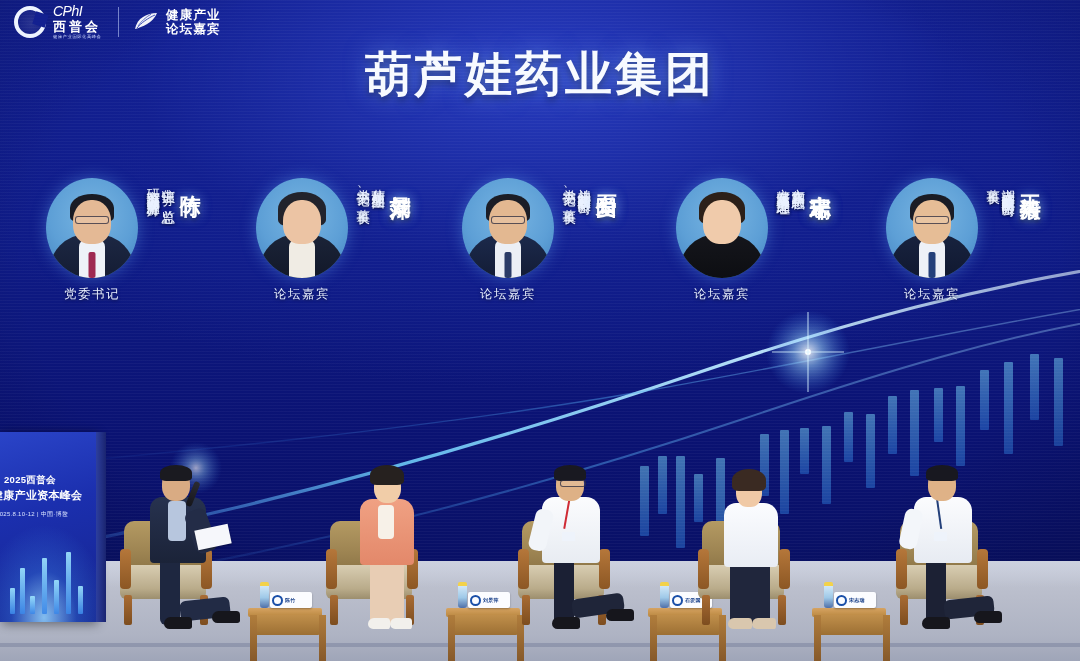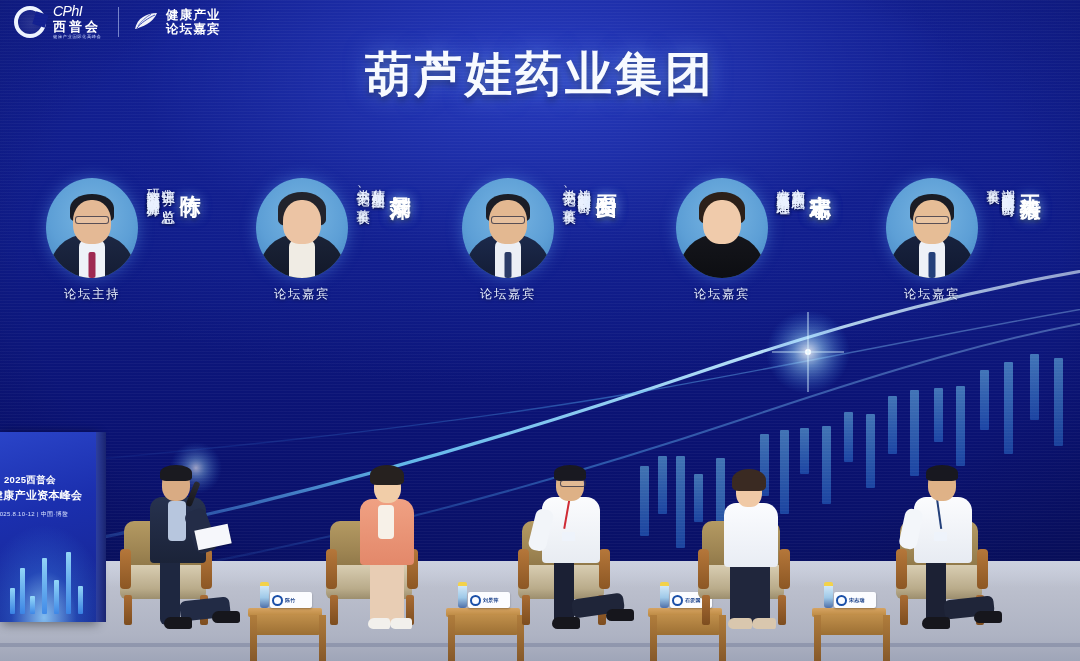--- a/index.html
+++ b/index.html
@@ -252,21 +252,21 @@
     <div class="panelist" style="left:46px;">
       <div class="pl-photo-col">
         <div class="pl-photo">
           <div class="face f-body" style="background:linear-gradient(180deg,#1d2844,#141c33);"></div>
           <div class="face f-shirt" style="background:#eef2f8;"></div>
           <div class="face f-tie" style="background:#9e2a52;"></div>
           <div class="face f-hair" style="background:#191b24;"></div>
           <div class="face f-head" style="background:#e4b995;"></div>
           <div class="face f-glass"></div>
         </div>
-        <div class="pl-cap">论坛主持</div>
+        <div class="pl-cap">党委书记</div>
       </div>
       <div class="pl-text">
         <div class="pl-name">陈竹</div>
         <div class="pl-org">中信证券 总监</div>
         <div class="pl-role">研究部首席医疗健康产业分析师</div>
       </div>
     </div>
 
     <div class="panelist" style="left:256px;">
       <div class="pl-photo-col">

